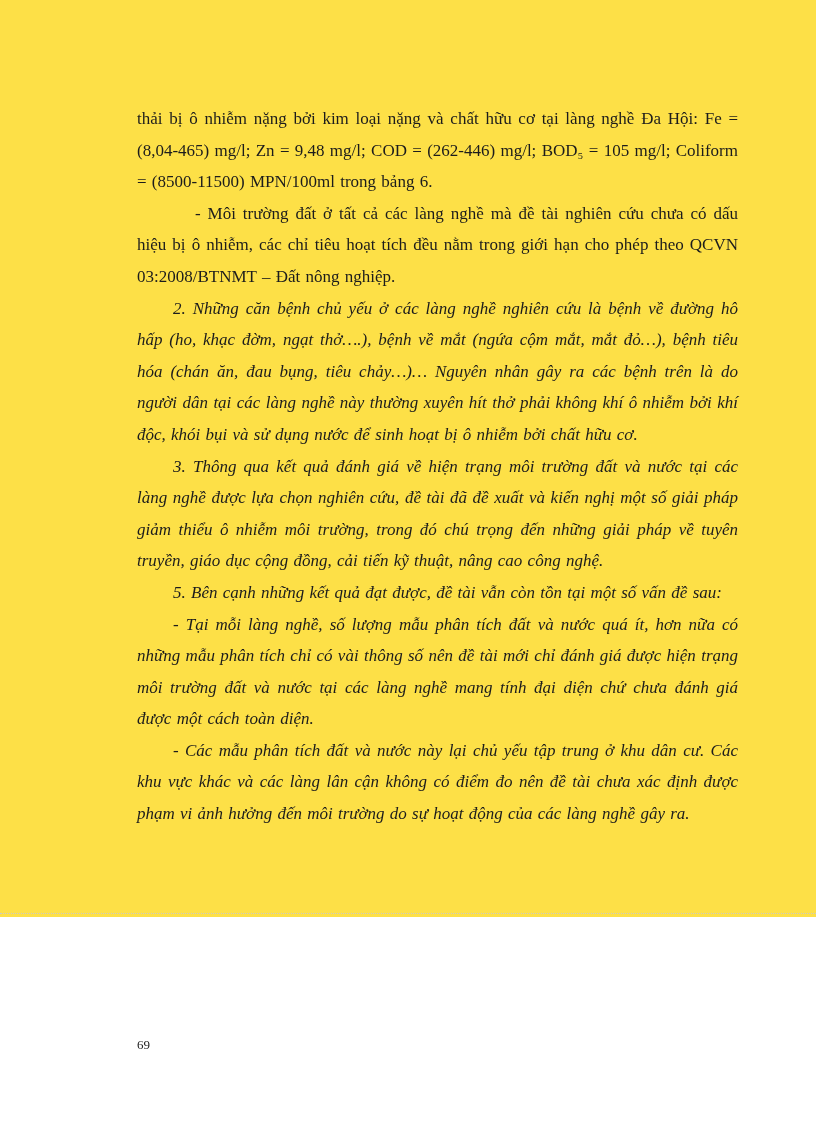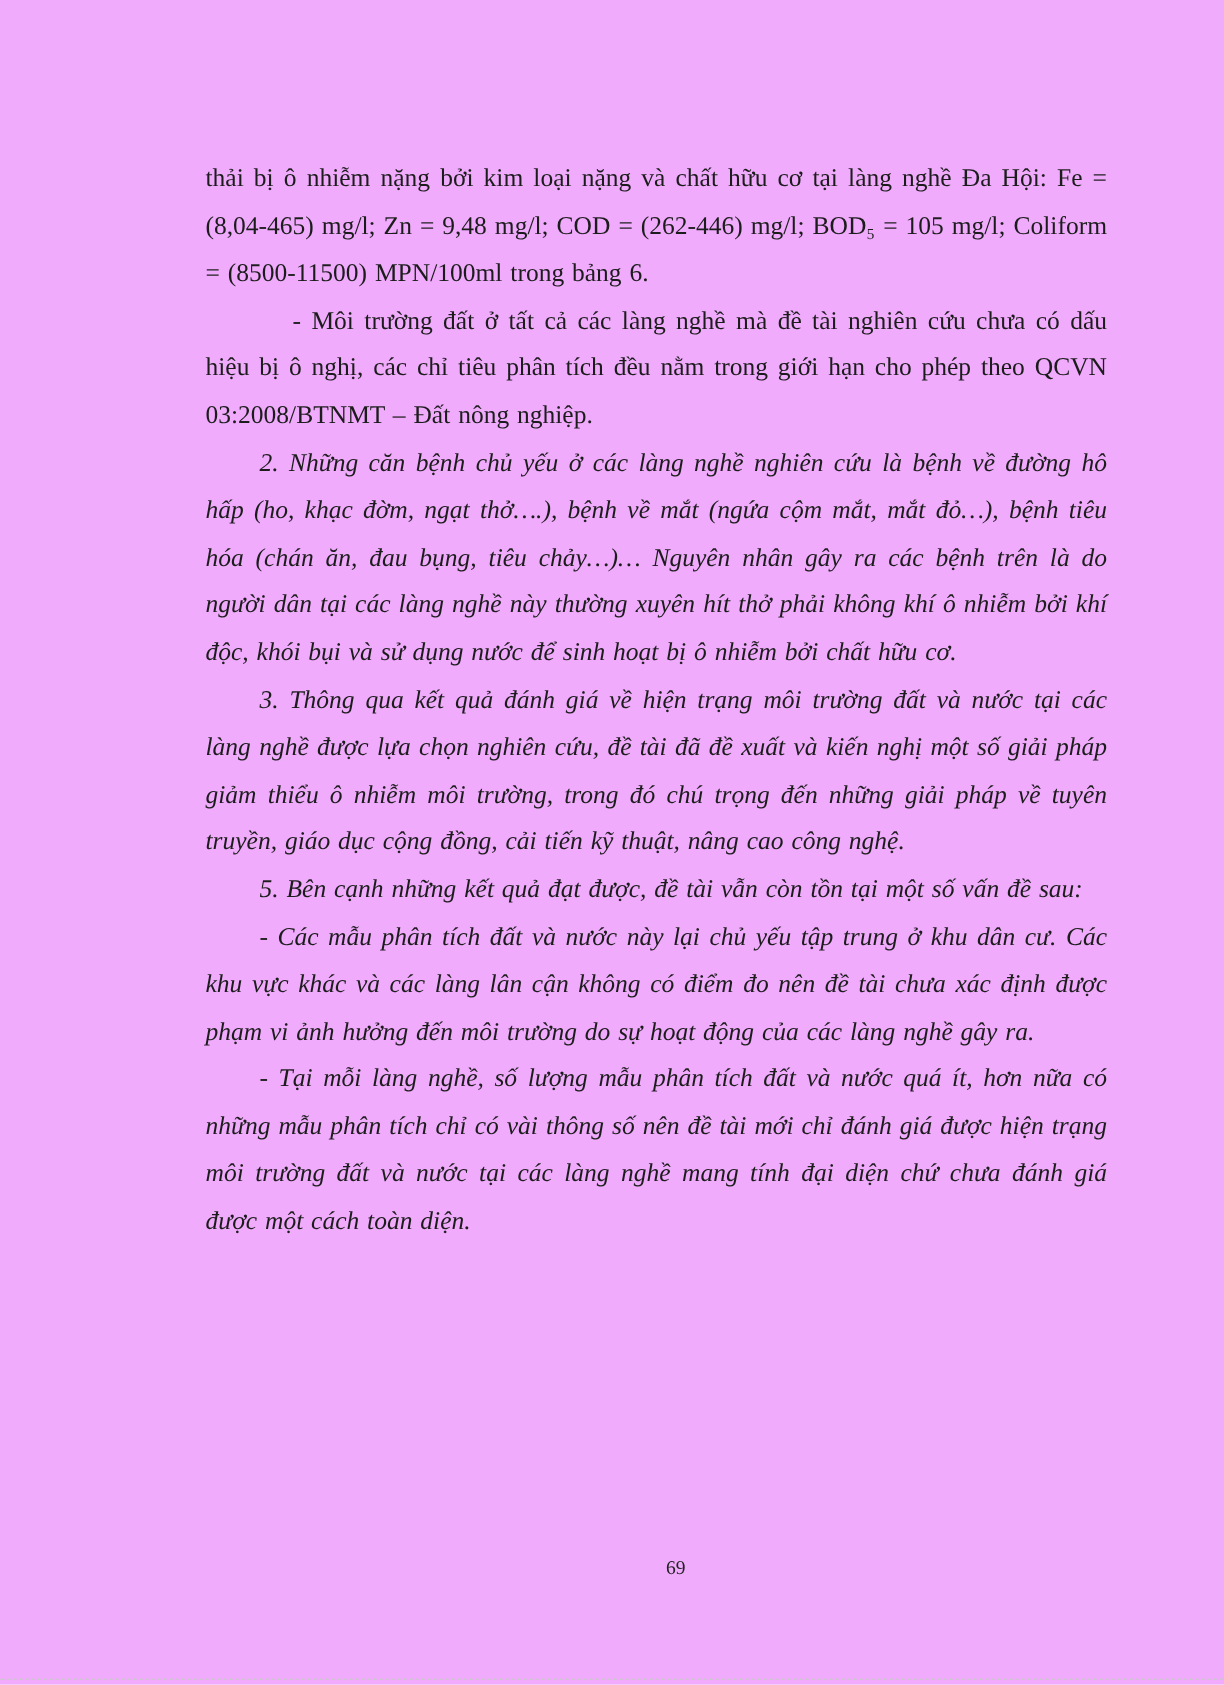--- a/index.html
+++ b/index.html
@@ -13,22 +13,22 @@
     position: relative;
     overflow: hidden;
     font-family: "Liberation Serif", "DejaVu Serif", serif;
     color: #1c1c1c;
   }
   .page {
     position: absolute;
     top: 0;
     left: 0;
     width: 816px;
-    height: 1123px;
-    background: #f0abfc;
+    height: 917px;
+    background: #fde047;
   }
   .content {
     position: absolute;
     top: 103px;
     left: 137px;
     width: 601px;
   }
   .para {
     margin: 0;
     padding: 0;
@@ -36,46 +36,45 @@
     line-height: 31.6px;
     text-align: justify;
     word-spacing: 1px;
   }
   .indent-none   { text-indent: 0; }
   .indent-normal { text-indent: 36px; font-style: italic; }
   .indent-large  { text-indent: 58px; }
   .footer {
     position: absolute;
     top: 1037px;
-    left: 150px;
+    left: 137px;
     width: 601px;
-    text-align: center;
     font-size: 13px;
     color: #222222;
     font-family: Liberation Serif, serif;
   }
   .bottom-guide {
     position: absolute;
     left: 0;
     bottom: 3px;
     width: 100%;
     border-top: 1px dotted #c9c9c9;
   }
 </style>
 </head>
 <body>
 
 <div class="page">
   <div class="content">
 
   <p class="para indent-none">thải bị ô nhiễm nặng bởi kim loại nặng và chất hữu cơ tại làng nghề Đa Hội: Fe = (8,04-465) mg/l; Zn = 9,48 mg/l; COD = (262-446) mg/l; BOD₅ = 105 mg/l; Coliform = (8500-11500) MPN/100ml trong bảng 6.</p>
-      <p class="para indent-large">- Môi trường đất ở tất cả các làng nghề mà đề tài nghiên cứu chưa có dấu hiệu bị ô nghị, các chỉ tiêu phân tích đều nằm trong giới hạn cho phép theo QCVN 03:2008/BTNMT – Đất nông nghiệp.</p>
+      <p class="para indent-large">- Môi trường đất ở tất cả các làng nghề mà đề tài nghiên cứu chưa có dấu hiệu bị ô nhiễm, các chỉ tiêu hoạt tích đều nằm trong giới hạn cho phép theo QCVN 03:2008/BTNMT – Đất nông nghiệp.</p>
       <p class="para indent-normal">2. Những căn bệnh chủ yếu ở các làng nghề nghiên cứu là bệnh về đường hô hấp (ho, khạc đờm, ngạt thở….), bệnh về mắt (ngứa cộm mắt, mắt đỏ…), bệnh tiêu hóa (chán ăn, đau bụng, tiêu chảy…)… Nguyên nhân gây ra các bệnh trên là do người dân tại các làng nghề này thường xuyên hít thở phải không khí ô nhiễm bởi khí độc, khói bụi và sử dụng nước để sinh hoạt bị ô nhiễm bởi chất hữu cơ.</p>
       <p class="para indent-normal">3. Thông qua kết quả đánh giá về hiện trạng môi trường đất và nước tại các làng nghề được lựa chọn nghiên cứu, đề tài đã đề xuất và kiến nghị một số giải pháp giảm thiểu ô nhiễm môi trường, trong đó chú trọng đến những giải pháp về tuyên truyền, giáo dục cộng đồng, cải tiến kỹ thuật, nâng cao công nghệ.</p>
       <p class="para indent-normal">5. Bên cạnh những kết quả đạt được, đề tài vẫn còn tồn tại một số vấn đề sau:</p>
+      <p class="para indent-normal">- Tại mỗi làng nghề, số lượng mẫu phân tích đất và nước quá ít, hơn nữa có những mẫu phân tích chỉ có vài thông số nên đề tài mới chỉ đánh giá được hiện trạng môi trường đất và nước tại các làng nghề mang tính đại diện chứ chưa đánh giá được một cách toàn diện.</p>
       <p class="para indent-normal">- Các mẫu phân tích đất và nước này lại chủ yếu tập trung ở khu dân cư. Các khu vực khác và các làng lân cận không có điểm đo nên đề tài chưa xác định được phạm vi ảnh hưởng đến môi trường do sự hoạt động của các làng nghề gây ra.</p>
-      <p class="para indent-normal">- Tại mỗi làng nghề, số lượng mẫu phân tích đất và nước quá ít, hơn nữa có những mẫu phân tích chỉ có vài thông số nên đề tài mới chỉ đánh giá được hiện trạng môi trường đất và nước tại các làng nghề mang tính đại diện chứ chưa đánh giá được một cách toàn diện.</p>
     </div>
   <div class="footer">
     <span>69</span>
   </div>
   <div class="bottom-guide"></div>
 </div>
 
 </body></html>

